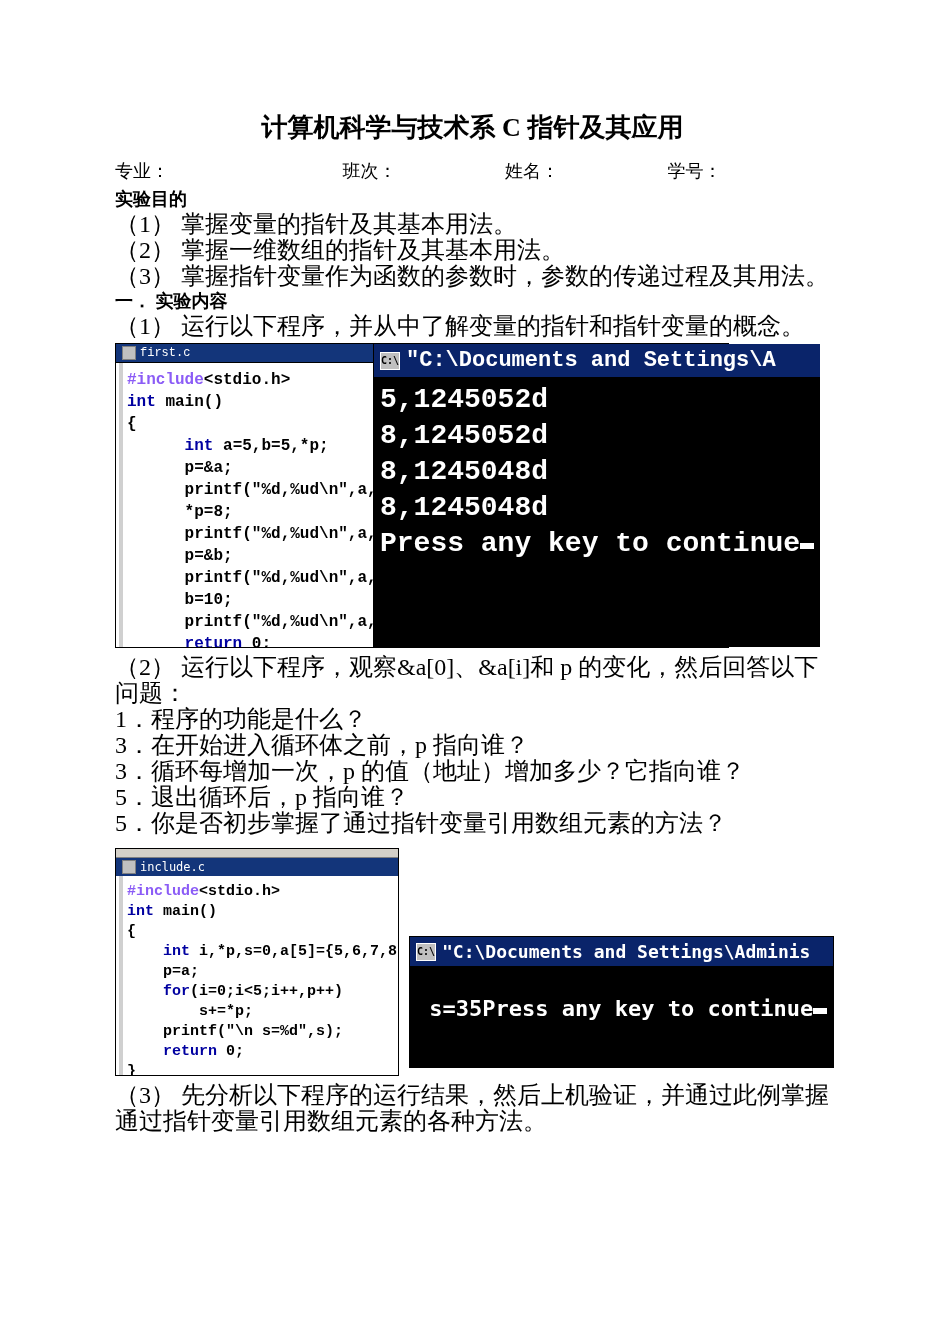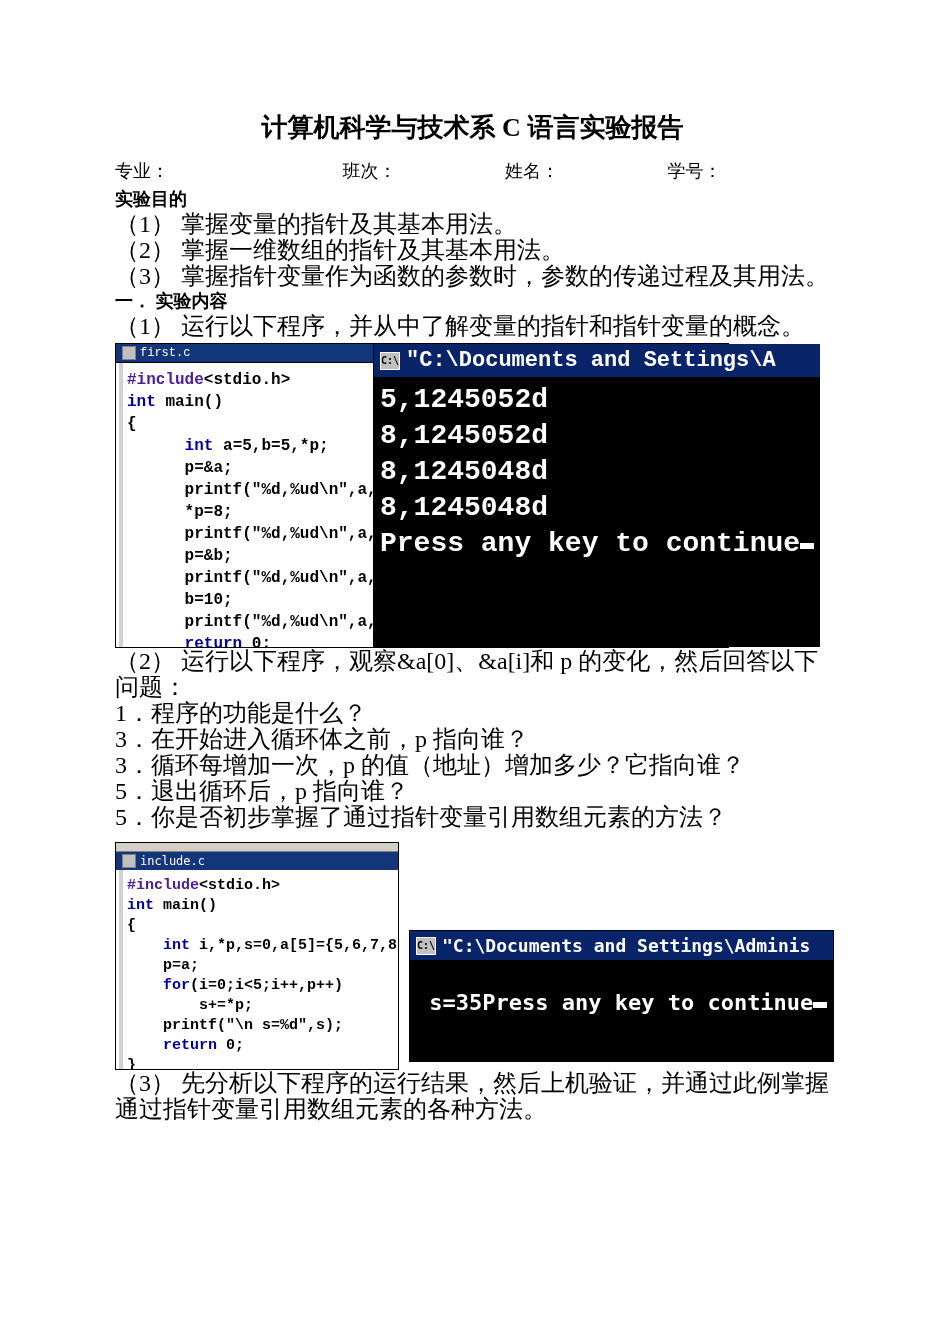--- a/index.html
+++ b/index.html
@@ -32,20 +32,21 @@
     font-weight: bold;
     font-size: 18px;
   }
   .line {
     font-size: 24px;
     line-height: 26px;
   }
   
   .ss-wrap {
     margin-top: 4px;
+    margin-bottom: 6px;
   }
   .ss1 {
     display: flex;
     width: 612px;
     height: 303px;
     border: 1px solid #000;
   }
   .ss1-left {
     width: 257px;
     background: #fff;
@@ -76,21 +77,21 @@
     font-family: "Fixedsys", "Courier New", monospace;
     font-weight: bold;
     font-size: 16px;
     line-height: 22px;
     white-space: pre;
     overflow: hidden;
     border-left: 4px solid #d0d0d0;
     margin-left: 3px;
   }
   .kw-blue { color: #0000a0; }
-  .kw-green { color: #4c1d95; }
+  .kw-green { color: #8b5cf6; }
   .ss1-right {
     flex: 1;
     background: #000;
     display: flex;
     flex-direction: column;
   }
   .ss1-right-title {
     background: #0a246a;
     color: #fff;
     font-family: "Fixedsys", "Courier New", monospace;
@@ -204,21 +205,21 @@
     font-size: 22px;
     padding: 30px 6px 6px 6px;
     white-space: pre;
     overflow: hidden;
   }
 </style>
 </head>
 <body>
 
 <div class="page">
-  <div class="title">计算机科学与技术系 C 语言实验报告</div>
+  <div class="title">计算机科学与技术系 C 指针及其应用</div>
 
   <div class="meta-row">
     <div class="meta-cell" style="flex:1.4">专业：</div>
     <div class="meta-cell">班次：</div>
     <div class="meta-cell">姓名：</div>
     <div class="meta-cell">学号：</div>
   </div>
 
   <div class="section-head">实验目的</div>
   <div class="line">（1）   掌握变量的指针及其基本用法。</div>

